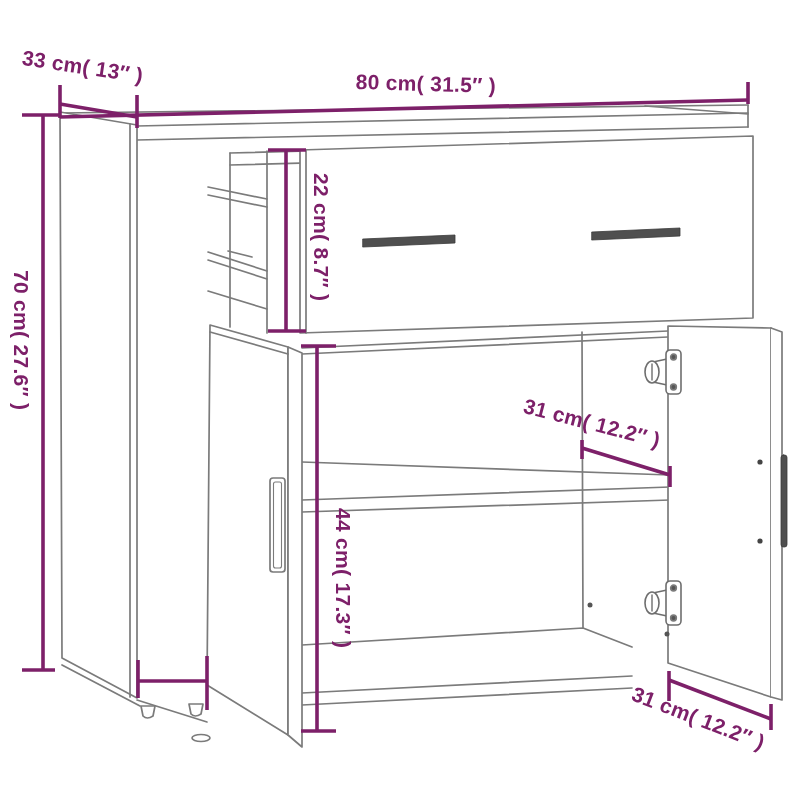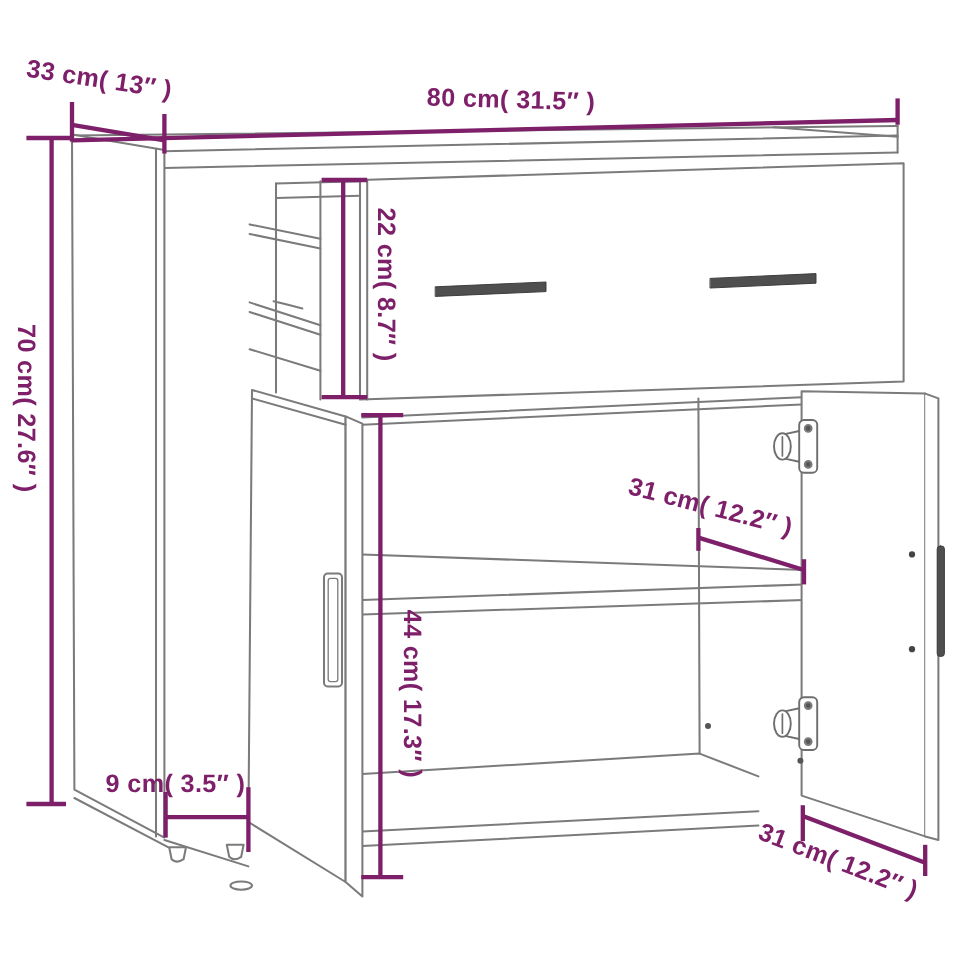--- a/index.html
+++ b/index.html
@@ -168,14 +168,13 @@
     </g>
   </svg>
 
   <span id="lab-width" class="dim">80 cm( 31.5″ )</span>
   <span id="lab-depth" class="dim">33 cm( 13″ )</span>
   <span id="lab-height" class="dim rot90">70 cm( 27.6″ )</span>
   <span id="lab-drawer" class="dim rot90">22 cm( 8.7″ )</span>
   <span id="lab-comp" class="dim rot90">44 cm( 17.3″ )</span>
   <span id="lab-shelf" class="dim">31 cm( 12.2″ )</span>
   <span id="lab-door" class="dim">31 cm( 12.2″ )</span>
-  <span id="lab-leg" class="dim">9 cm( 3.5″ )</span>
 </div>
 
 </body></html>

